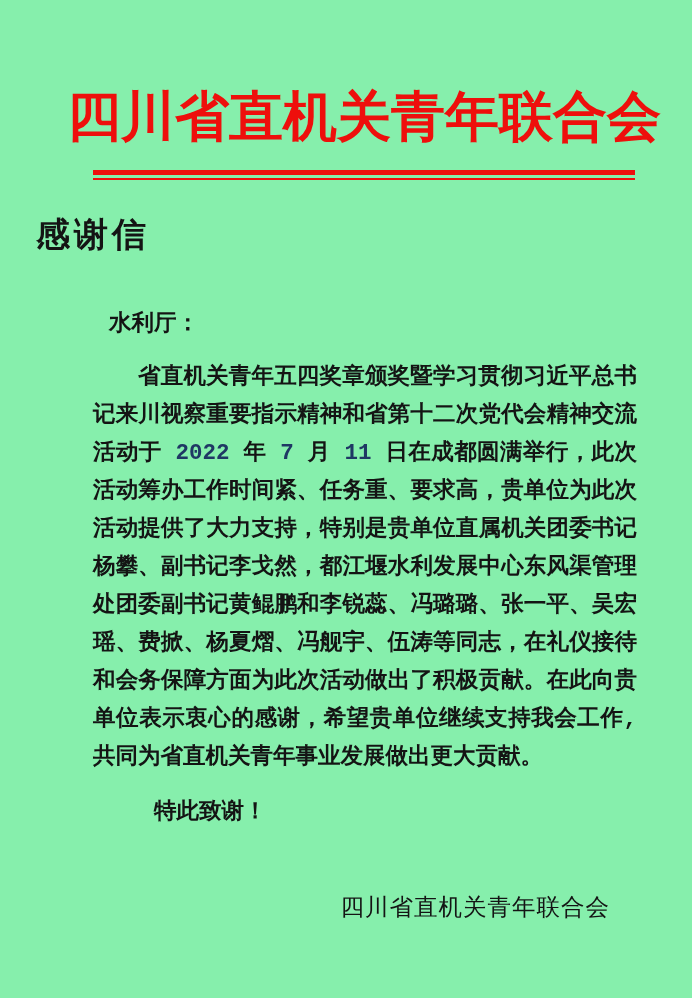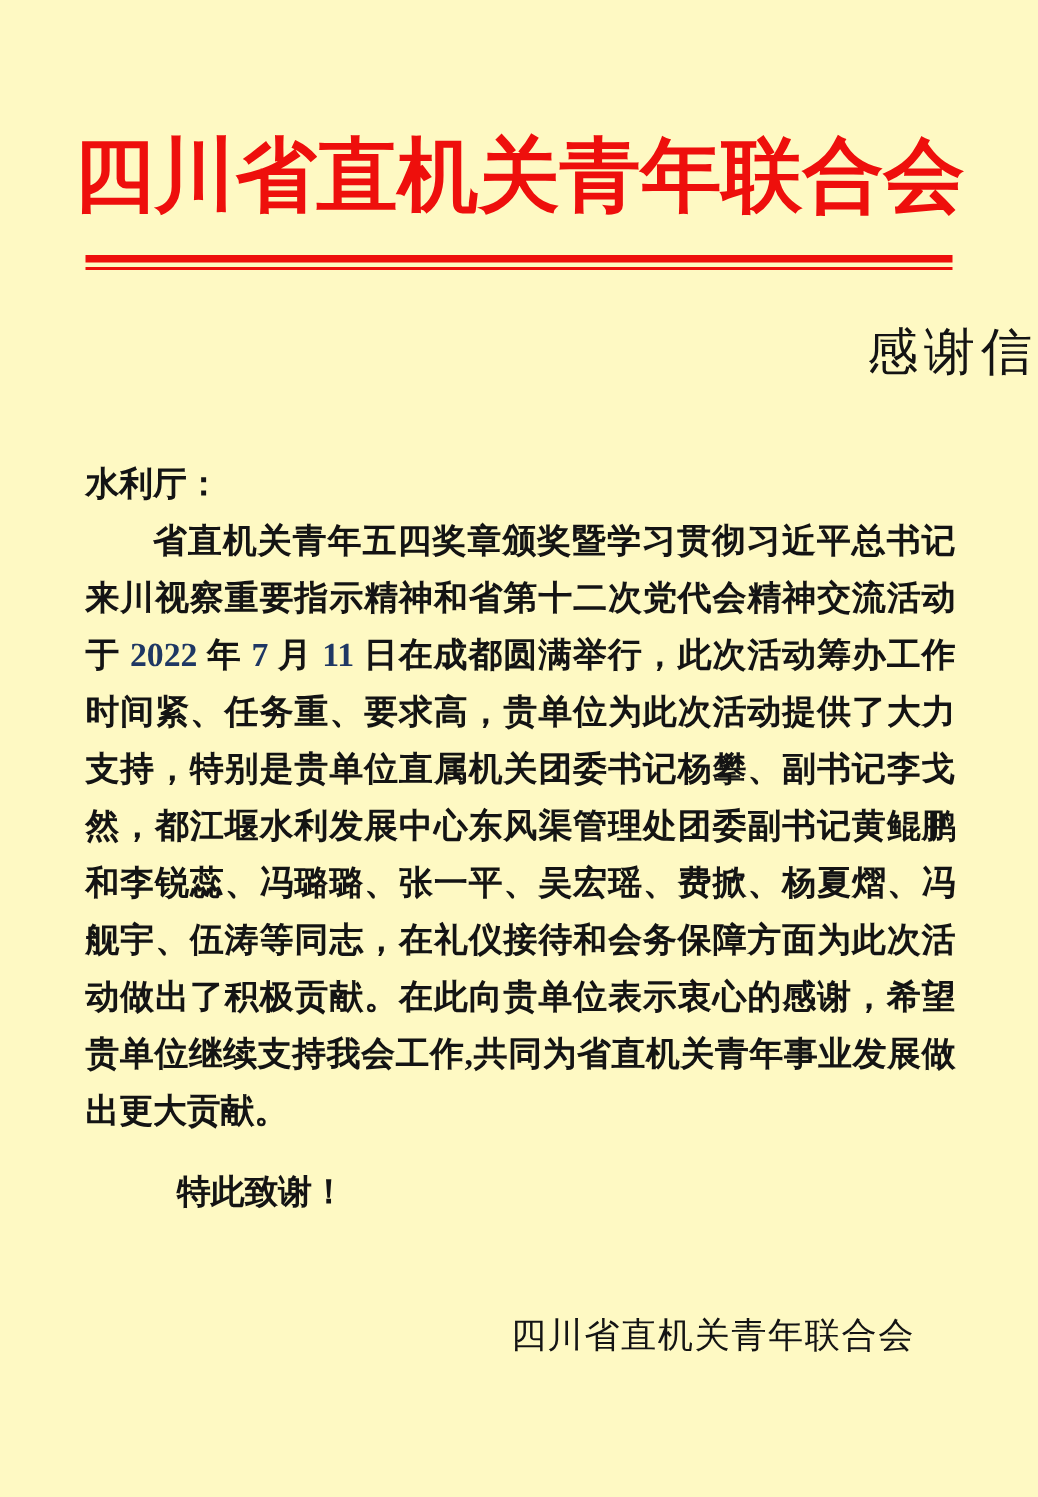--- a/index.html
+++ b/index.html
@@ -5,24 +5,25 @@
   html, body {
     margin: 0;
     padding: 0;
     background: #ffffff;
   }
   .page {
     position: relative;
     width: 692px;
     height: 998px;
     margin: 0 auto;
-    background: #fef9c3;
+    background: #86efac;
     font-family: "Liberation Serif", "DejaVu Serif", serif;
     box-sizing: border-box;
     overflow: hidden;
+    padding-left: 36px;
   }
   .org-header {
     margin-top: 82px;
     text-align: center;
     color: #ee0f0c;
     font-size: 54px;
     font-weight: bold;
     letter-spacing: 0px;
     line-height: 1.3;
     white-space: nowrap;
@@ -34,41 +35,42 @@
     height: 5px;
     background: #ee0f0c;
   }
   .rule-thin {
     margin-top: 3px;
     height: 2px;
     background: #ee0f0c;
   }
   .doc-title {
     margin-top: 32px;
-    text-align: right;
+    text-align: left;
     font-size: 34px;
-    font-weight: normal;
+    font-weight: bold;
     color: #141414;
     letter-spacing: 4px;
   }
   .body-text {
     margin: 46px 55px 0 57px;
     font-size: 22.5px;
     font-weight: bold;
     color: #141414;
     line-height: 38px;
     text-align: justify;
   }
   .salutation {
-    margin: 0;
+    margin: 16px;
     font-family: Liberation Serif, serif;
   }
   .para {
     margin: 0;
     text-indent: 2em;
+    font-family: Liberation Mono, monospace;
   }
   .closing {
     margin: 16px;
     text-indent: 2em;
   }
   .sign-block {
     margin: 56px 27px 0 auto;
     width: fit-content;
     text-align: center;
     font-weight: normal;

